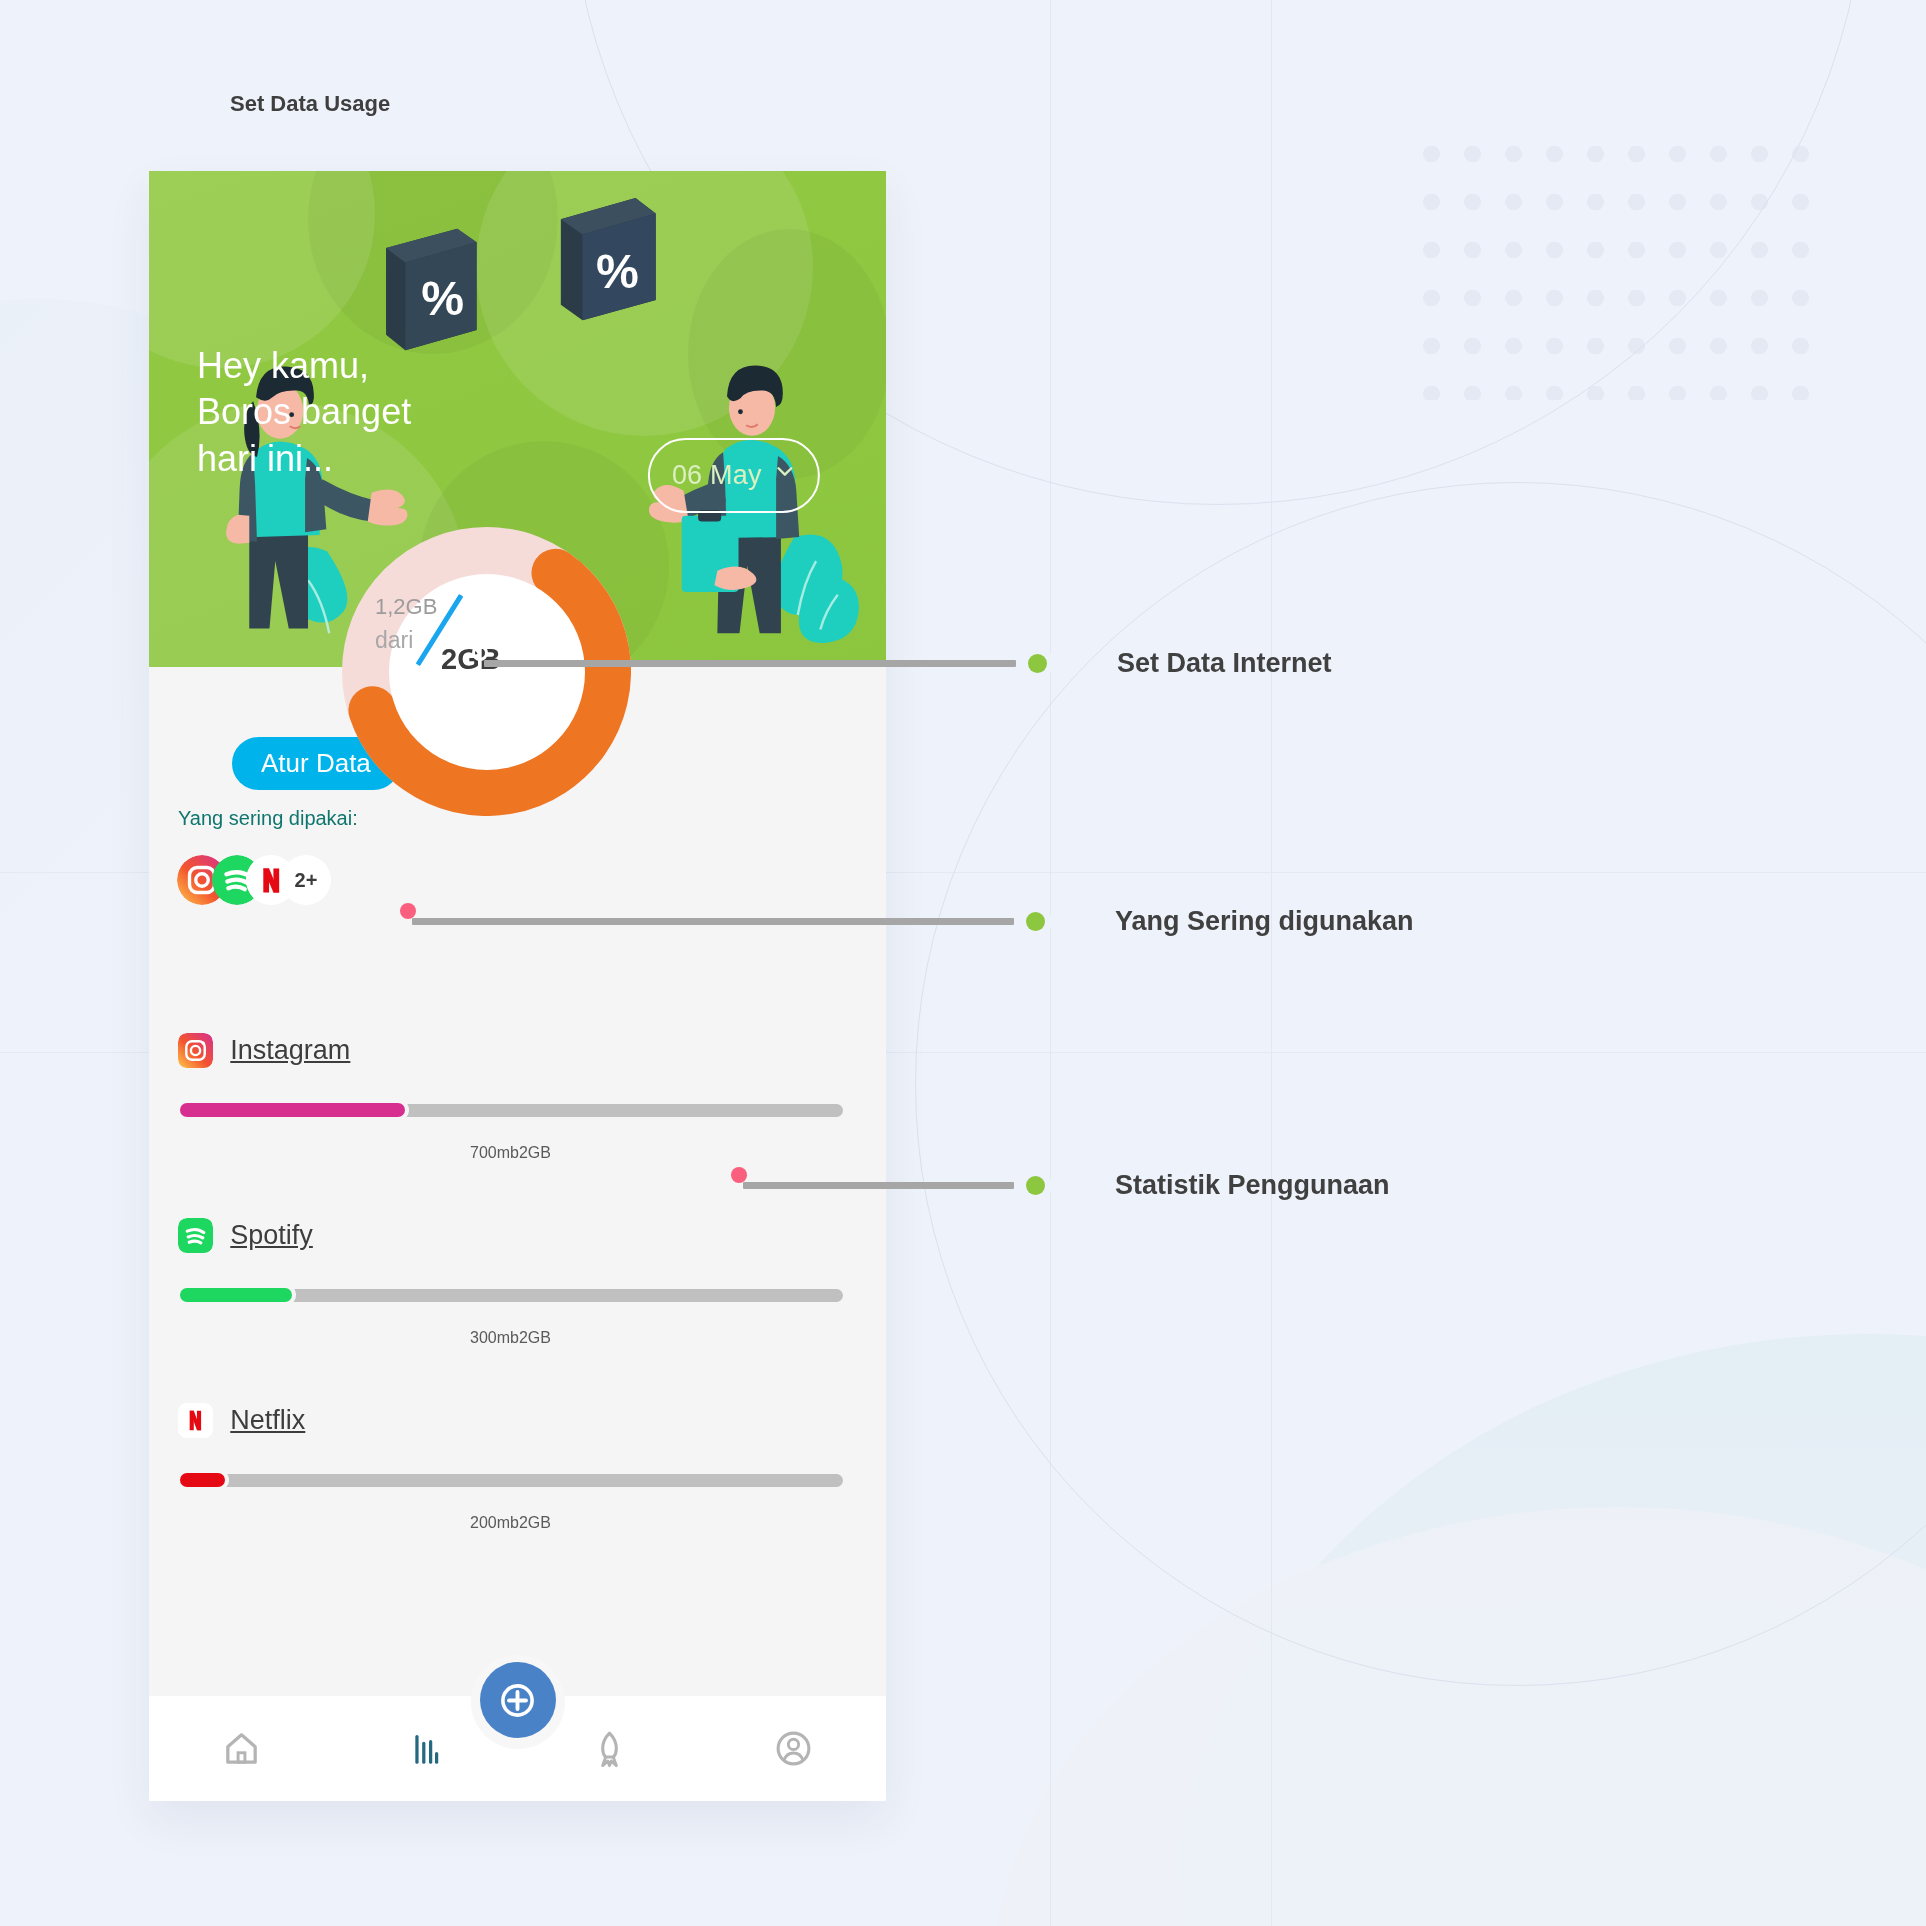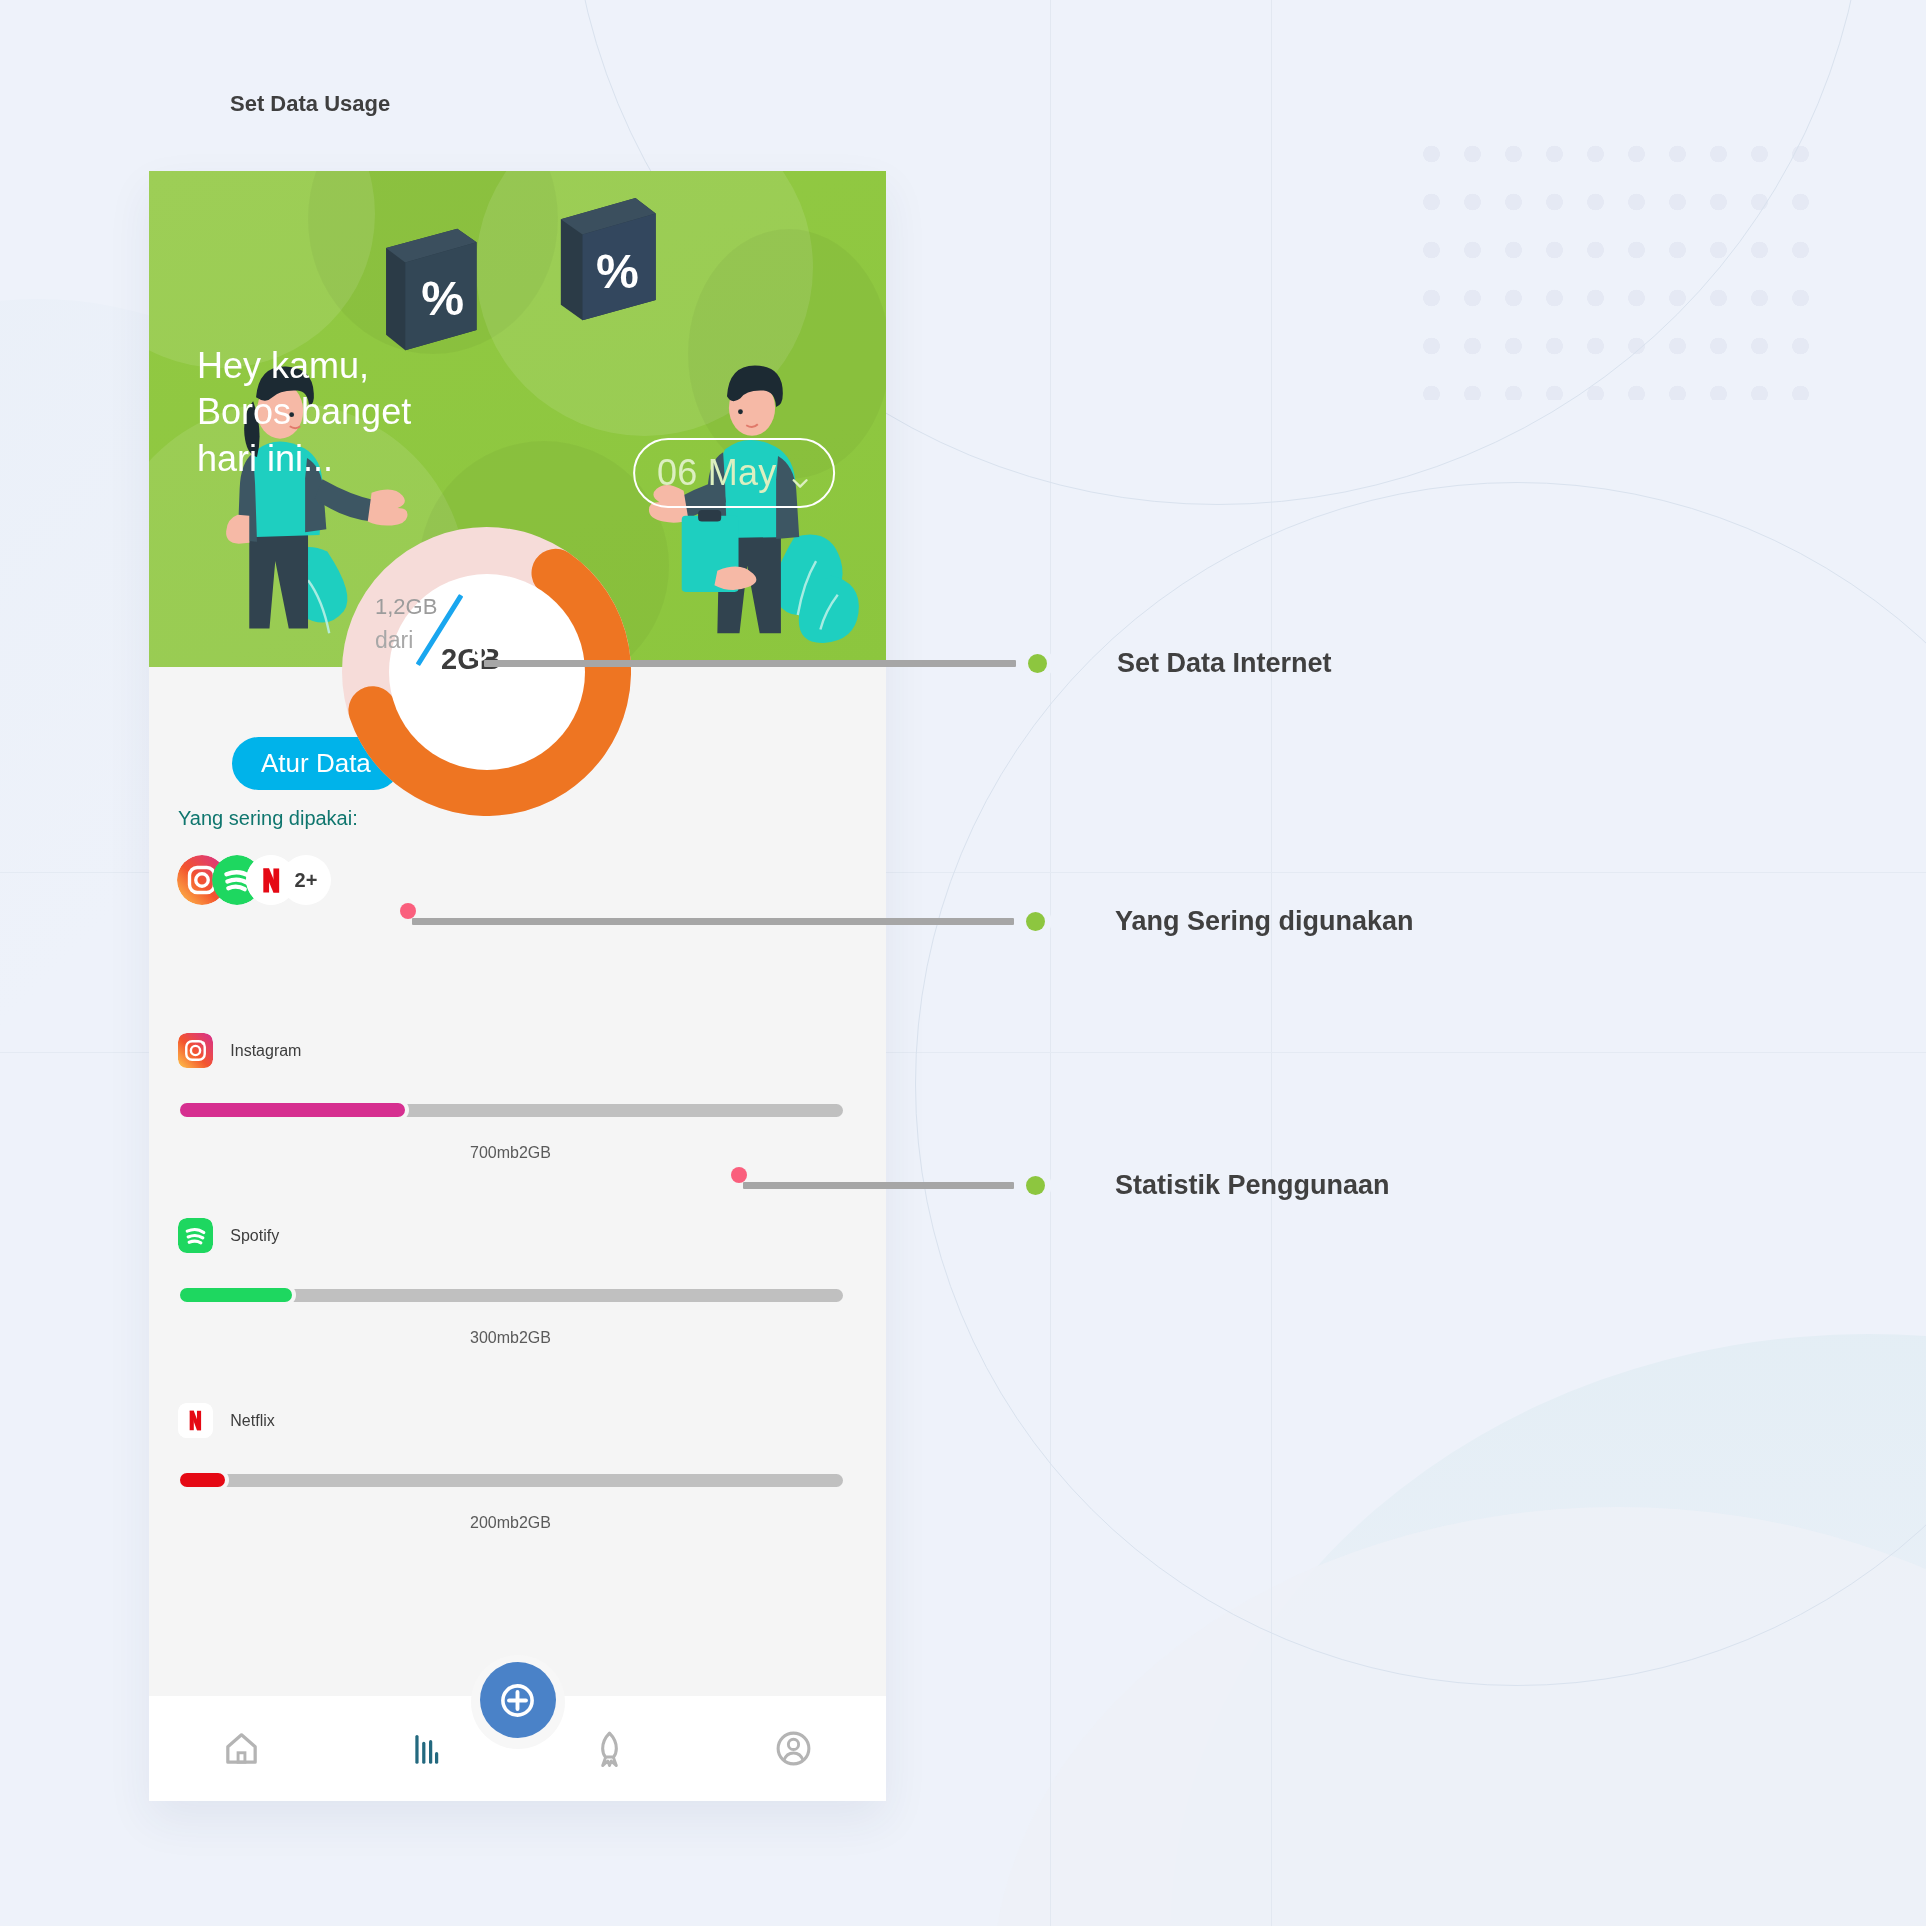--- a/index.html
+++ b/index.html
@@ -54,23 +54,23 @@
   }
 
   
   .hero { position: relative; width: 100%; height: 496px; background: #8dc63f;
           background: linear-gradient(160deg,#92c943 0%, #8cc63e 100%); overflow: hidden; }
   .blob { position: absolute; border-radius: 50%; background: rgba(255,255,255,.10); }
   .blobd { position: absolute; border-radius: 50%; background: rgba(0,0,0,.035); }
 
   .datepill {
     position: absolute; left: 585px; top: 267px; transform: translateX(-50%);
-    display: flex; align-items: flex-end; gap: 12.5px;
-    padding: 12px 22px; border: 2.4px solid #ffffff; border-radius: 48px;
-    color: #dcefc0; font-size: 36px; font-weight: 400; letter-spacing: 0.2px;
+    display: flex; align-items: flex-start; gap: 12.5px;
+    padding: 20px 22px; border: 2.4px solid #ffffff; border-radius: 48px;
+    color: #dcefc0; font-size: 27px; font-weight: 400; letter-spacing: 0.2px;
     white-space: nowrap;
   }
   .chev { width: 22px; height: 22px; display:block; }
 
   .hero-title {
     position: absolute; left: 48px; top: 172px;
     color: #fff; font-size: 36px; line-height: 1.29; font-weight: 400;
     white-space: pre-line;
   }
 
@@ -108,21 +108,21 @@
     position: absolute; top: 0; width: 50px; height: 50px; border-radius: 50%;
     display: flex; align-items: center; justify-content: center; overflow: hidden;
   }
   .more-chip { background: #fff; color: #3c3c3c; font-size: 20px; font-weight: bold; }
 
   
   .usage { position: absolute; left: 29px; top: 366px; width: 679px; }
   .urow { position: relative; height: 185px; }
   .uhead { display: flex; align-items: center; gap: 17.3px; height: 35px; }
   .uicon { width: 35px; height: 35px; border-radius: 8.7px; overflow: hidden; flex: 0 0 auto; }
-  .uname { font-size: 16px; color: #3d3d3d; }
+  .uname { font-size: 27px; color: #3d3d3d; text-decoration: underline; }
   .track {
     position: absolute; left: 0; top: 71px; width: 665px; height: 12.5px;
     background: #c0c0c0; border-radius: 8.7px;
   }
   .fill { position: absolute; left: -1.9px; top: -4.8px; height: 22px; border-radius: 13.5px;
           border: 4.3px solid #f5f5f5; }
   .ufoot { position: absolute; left: 0; top: 111px; width: 665px;
            display: flex; justify-content: center; font-size: 16px; color: #5a5a5a; }
 
   

